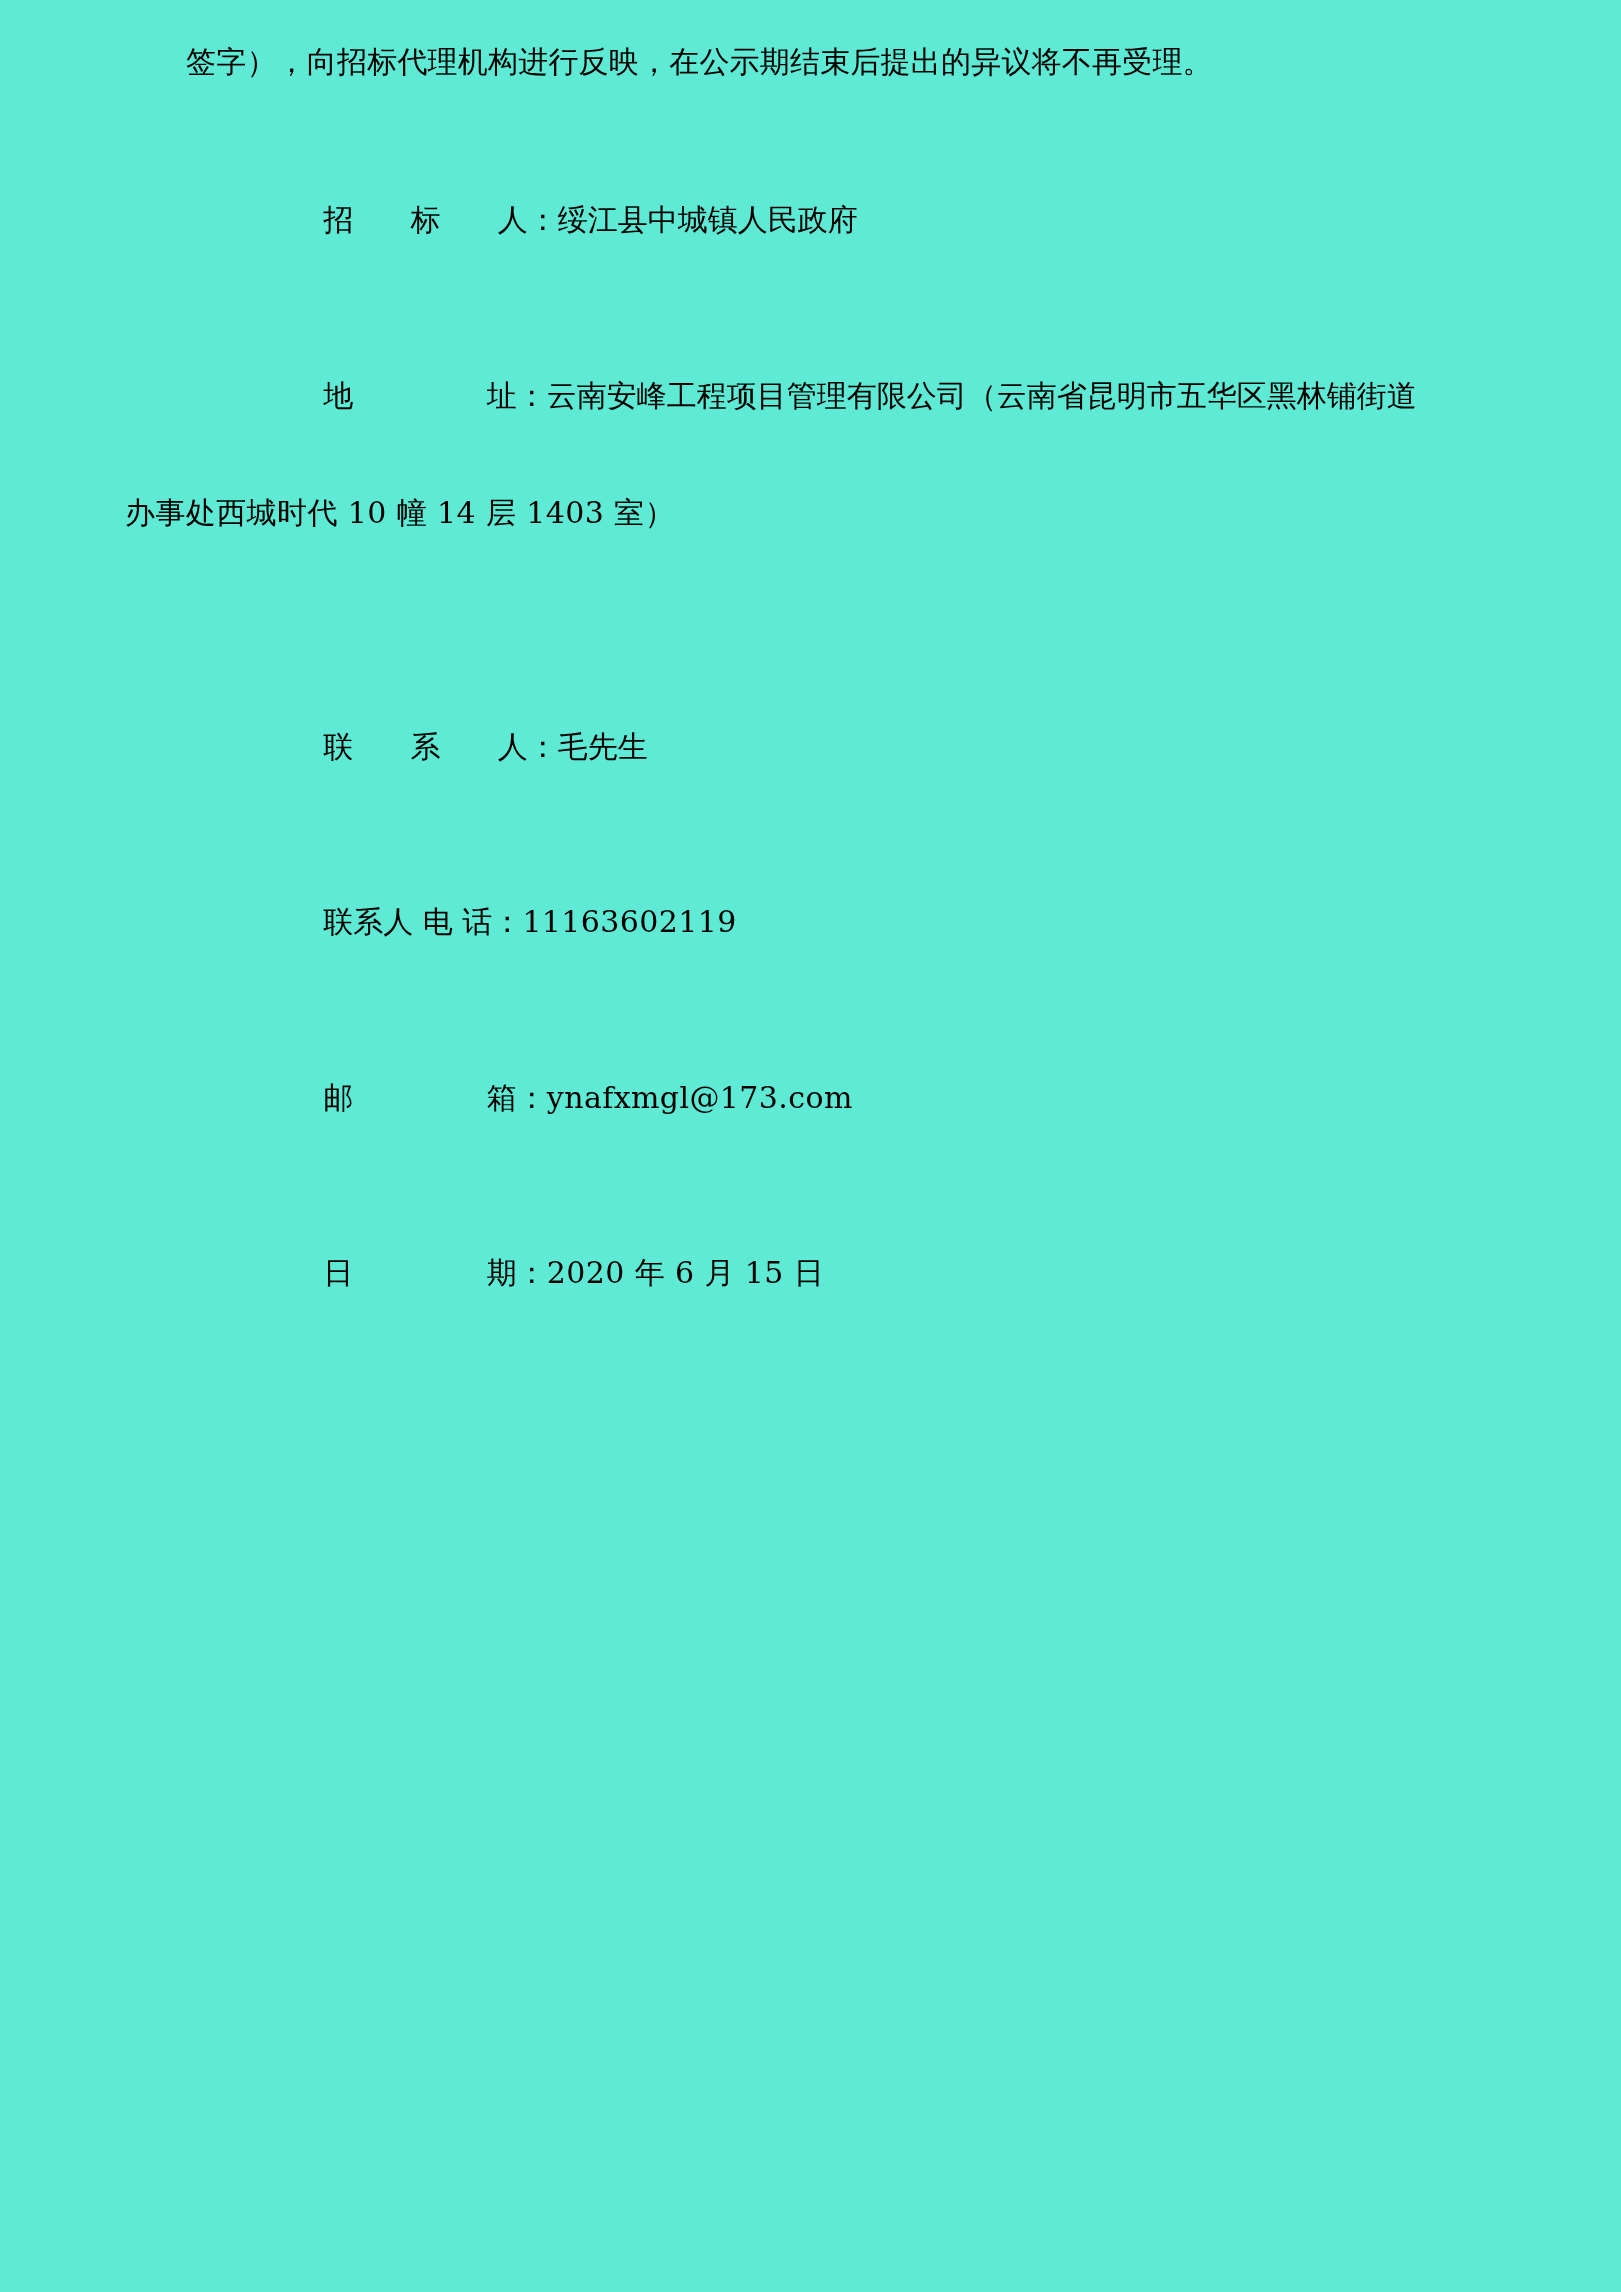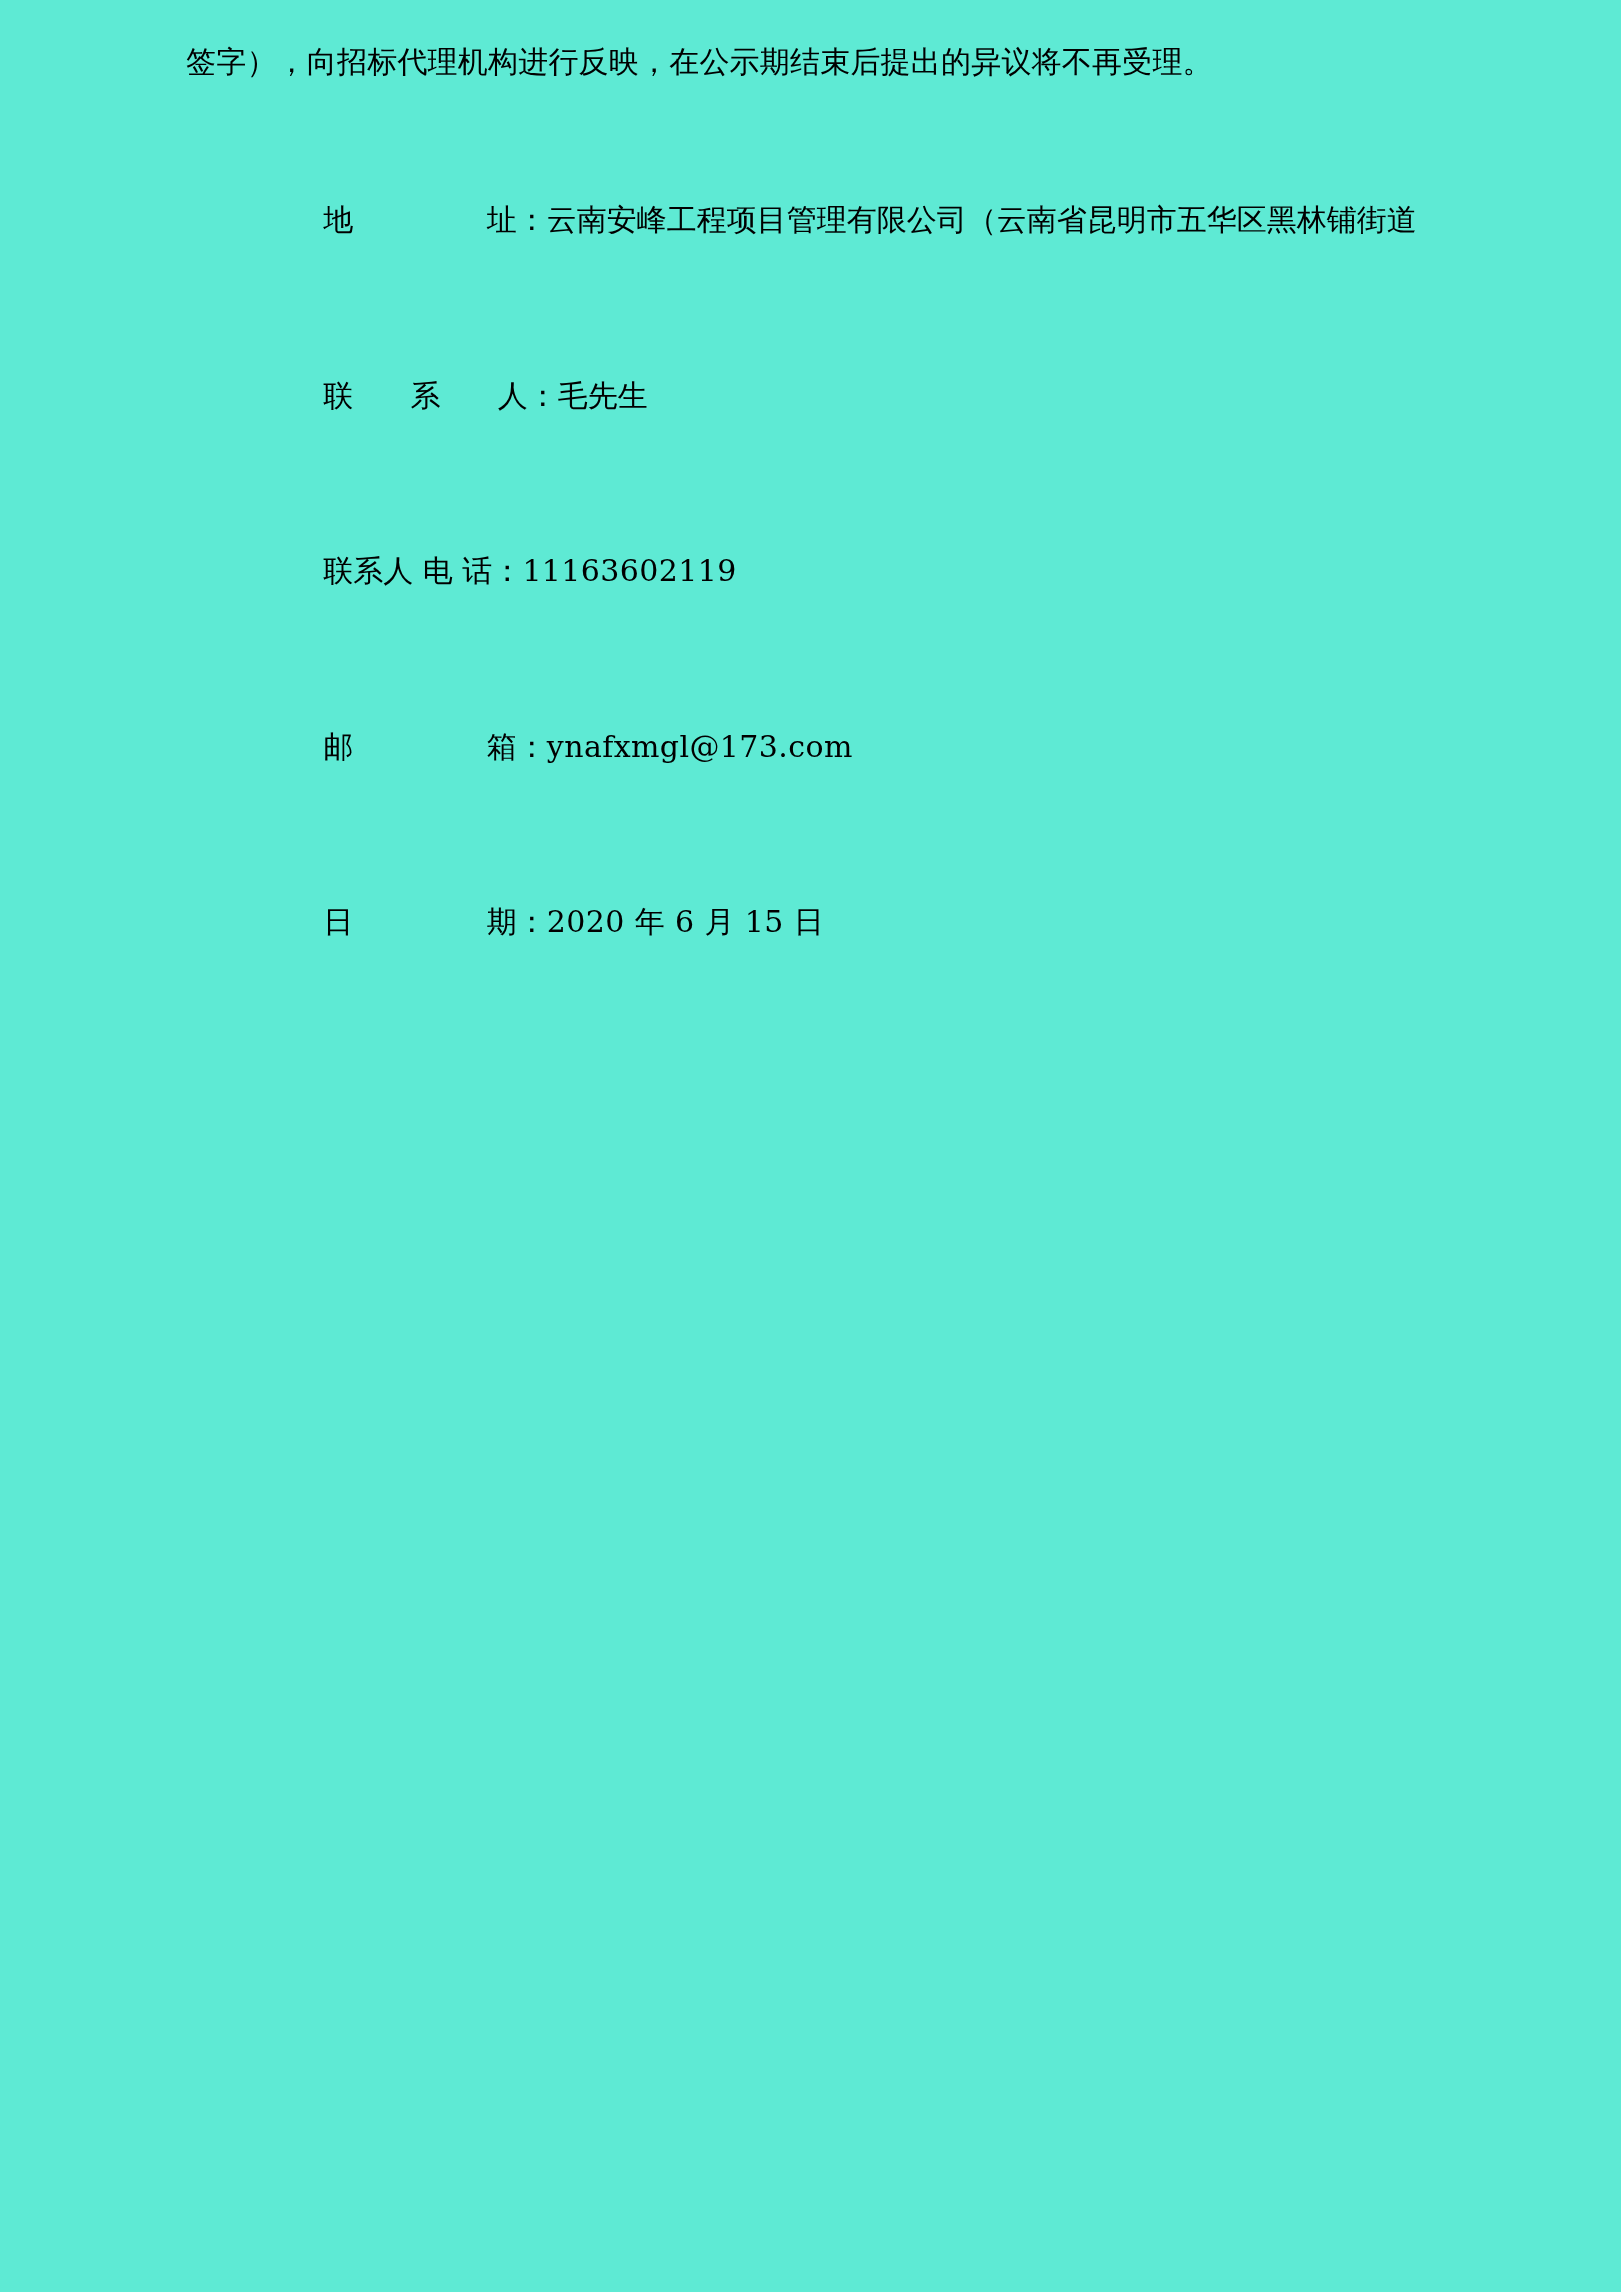--- a/index.html
+++ b/index.html
@@ -70,25 +70,29 @@
 </head>
 <body>
 
 <div class="page">
   <div class="content">
 
     <p class="para lead-para">签字），向招标代理机构进行反映，在公示期结束后提出的异议将不再受理。</p>
 
     <div class="field-list">
 
+      <div class="field-row">
+        <span class="indent"></span><span class="label">招      标      人：</span><span class="value">绥江县中城镇人民政府</span>
+      </div>
 
 
 
       <div class="field-row">
         <span class="indent"></span><span class="label">地              址：</span><span class="value">云南安峰工程项目管理有限公司（云南省昆明市五华区黑林铺街道</span>
+        <span class="wrap-continuation ascii">办事处西城时代 10 幢 14 层 1403 室）</span>
       </div>
 
       <div class="field-row">
         <span class="indent"></span><span class="label">联      系      人：</span><span class="value">毛先生</span>
       </div>
 
       <div class="field-row">
         <span class="indent"></span><span class="label">联系人 电 话：</span><span class="value ascii">11163602119</span>
       </div>
 

